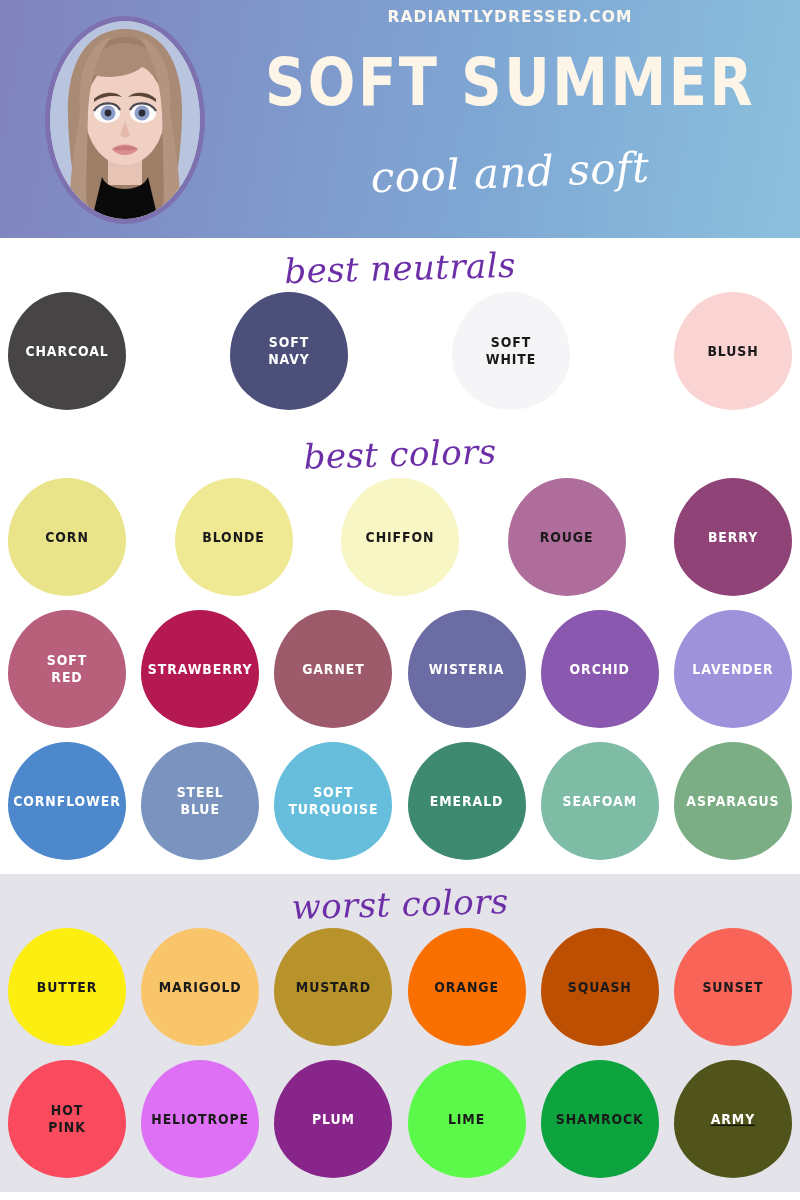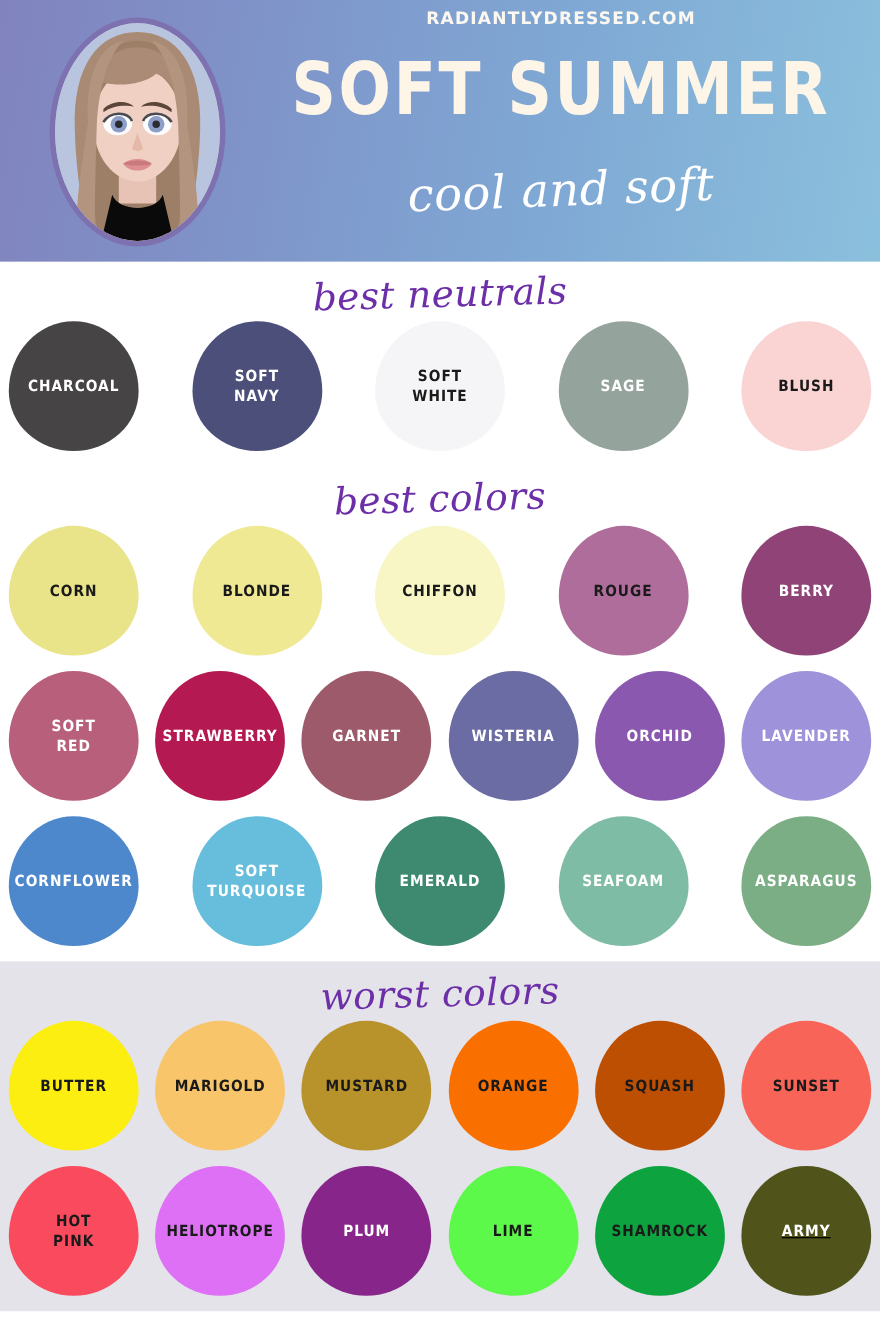--- a/index.html
+++ b/index.html
@@ -200,23 +200,20 @@
             <span class="swatch-label" style="color: rgb(255, 255, 255);">CHARCOAL</span>
           </div>
           <div class="swatch" style="background: rgb(76, 79, 121);">
             <span class="swatch-label" style="color: rgb(255, 255, 255);">SOFT
 NAVY</span>
           </div>
           <div class="swatch" style="background: rgb(245, 245, 247);">
             <span class="swatch-label" style="color: rgb(26, 26, 26);">SOFT
 WHITE</span>
           </div>
-          <div class="swatch" style="background: rgb(148, 164, 157);">
-            <span class="swatch-label" style="color: rgb(255, 255, 255);">SAGE</span>
-          </div>
           <div class="swatch" style="background: rgb(250, 211, 211); justify-content: center;">
             <span class="swatch-label" style="color: rgb(26, 26, 26);">BLUSH</span>
           </div>
         </div>
         <div class="row-gap"></div>
       </div>
       <div class="section" style="background: rgb(255, 255, 255);">
         <div class="section-heading" style="color: rgb(109, 47, 168);">best colors</div>
         <div class="swatch-row">
           <div class="swatch" style="background: rgb(233, 227, 137);">
@@ -255,20 +252,24 @@
           </div>
           <div class="swatch" style="background: rgb(158, 146, 219);">
             <span class="swatch-label" style="color: rgb(255, 255, 255);">LAVENDER</span>
           </div>
         </div>
         <div class="row-gap"></div>
         <div class="swatch-row">
           <div class="swatch" style="background: rgb(78, 136, 204);">
             <span class="swatch-label" style="color: rgb(255, 255, 255);">CORNFLOWER</span>
           </div>
+          <div class="swatch" style="background: rgb(123, 147, 191);">
+            <span class="swatch-label" style="color: rgb(255, 255, 255);">STEEL
+BLUE</span>
+          </div>
           <div class="swatch" style="background: rgb(103, 190, 220);">
             <span class="swatch-label" style="color: rgb(255, 255, 255);">SOFT
 TURQUOISE</span>
           </div>
           <div class="swatch" style="background: rgb(62, 138, 113);">
             <span class="swatch-label" style="color: rgb(255, 255, 255);">EMERALD</span>
           </div>
           <div class="swatch" style="background: rgb(127, 188, 165);">
             <span class="swatch-label" style="color: rgb(255, 255, 255);">SEAFOAM</span>
           </div>

